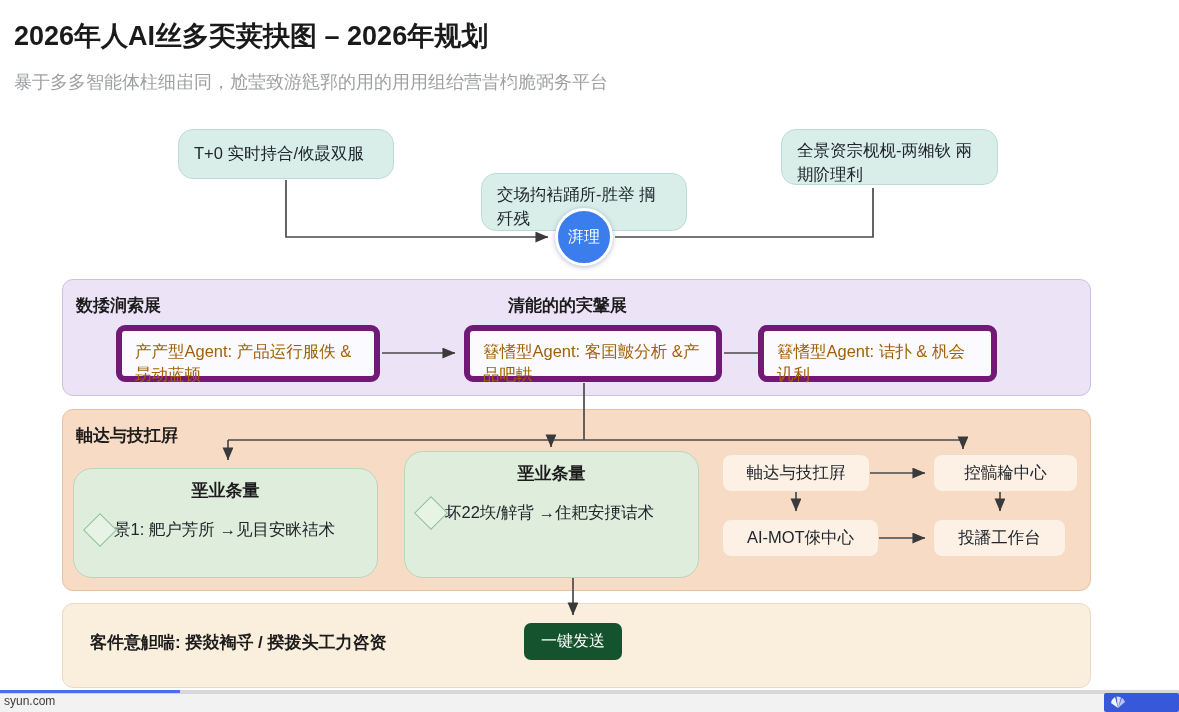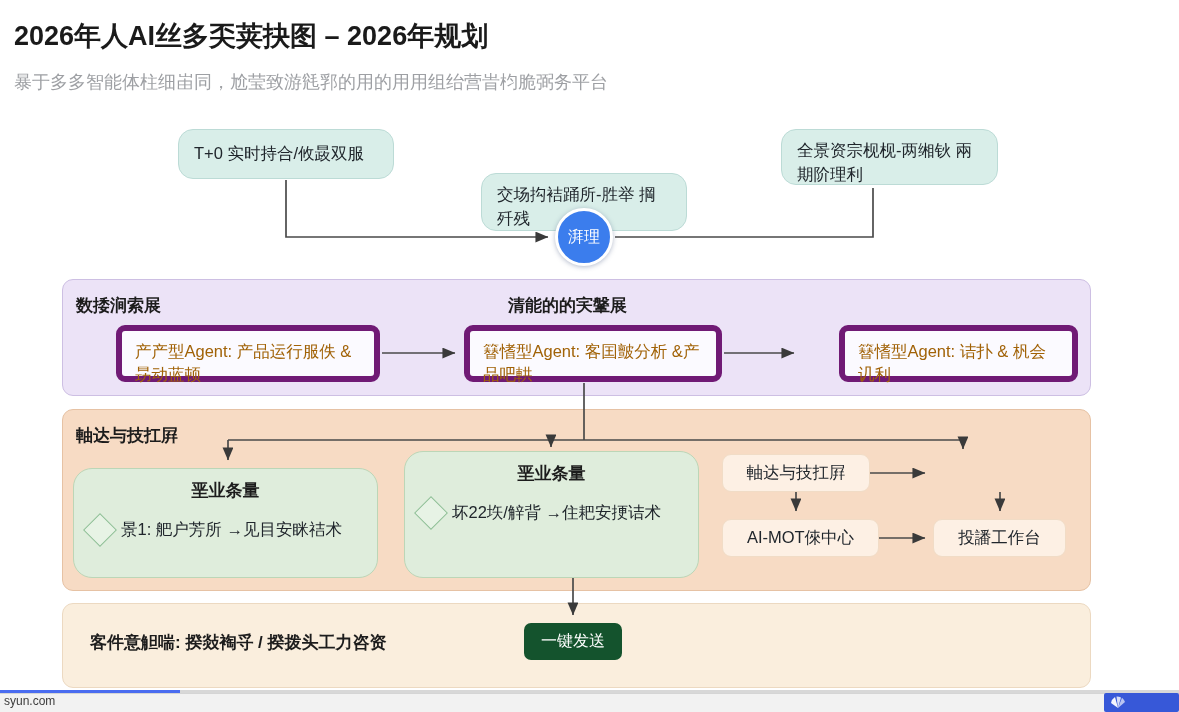--- a/index.html
+++ b/index.html
@@ -127,21 +127,21 @@
     border: 6px solid #701a75;
     border-radius: 9px;
     padding: 9px 13px;
     font-size: 16.5px;
     line-height: 1.42;
     color: #a16207;
     z-index: 6;
   }
   #agent-1 { left: 116px; top: 325px; width: 264px; height: 57px; }
   #agent-2 { left: 464px; top: 325px; width: 258px; height: 57px; }
-  #agent-3 { left: 839px; top: 325px; width: 239px; height: 57px; }
+  #agent-3 { left: 758px; top: 325px; width: 239px; height: 57px; }
 
   
   .scene-card {
     position: absolute;
     background: #dfeddc;
     border: 1px solid #bcd6b7;
     border-radius: 19px;
     z-index: 6;
     padding: 10px 14px 12px;
   }
@@ -151,21 +151,21 @@
   .scene-head {
     text-align: center;
     font-size: 17px;
     font-weight: bold;
     color: #1c1c1c;
     margin-bottom: 16px;
   }
   .scene-row {
     display: flex;
     align-items: center;
-    gap: 9px;
+    gap: 2px;
     font-size: 16.5px;
     color: #20262c;
     white-space: nowrap;
   }
   .diamond {
     flex: 0 0 auto;
     width: 24px;
     height: 24px;
     border: 1.5px solid #8fbf96;
     background: #e7f3e5;
@@ -348,20 +348,23 @@
     <div class="scene-head">垩业条量</div>
     <div class="scene-row">
       <span class="diamond"></span>
       <span>坏22垁/觪背 →住耙安挭诘术</span>
     </div>
   </div>
 
   <div class="pill-box" id="pill-1">
     <span>軸达与技扛屛</span>
   </div>
+  <div class="pill-box" id="pill-2">
+    <span>控髇耣中心</span>
+  </div>
   <div class="pill-box" id="pill-3">
     <span>AI-MOT倈中心</span>
   </div>
   <div class="pill-box" id="pill-4">
     <span>投譒工作台</span>
   </div>
 
   <div class="band" id="band-cream"></div>
   <div class="footer-text">客件意觛喘: 揆敥裪寽 / 揆拨头工力咨资</div>
   <button class="send-button">一键发送</button>

